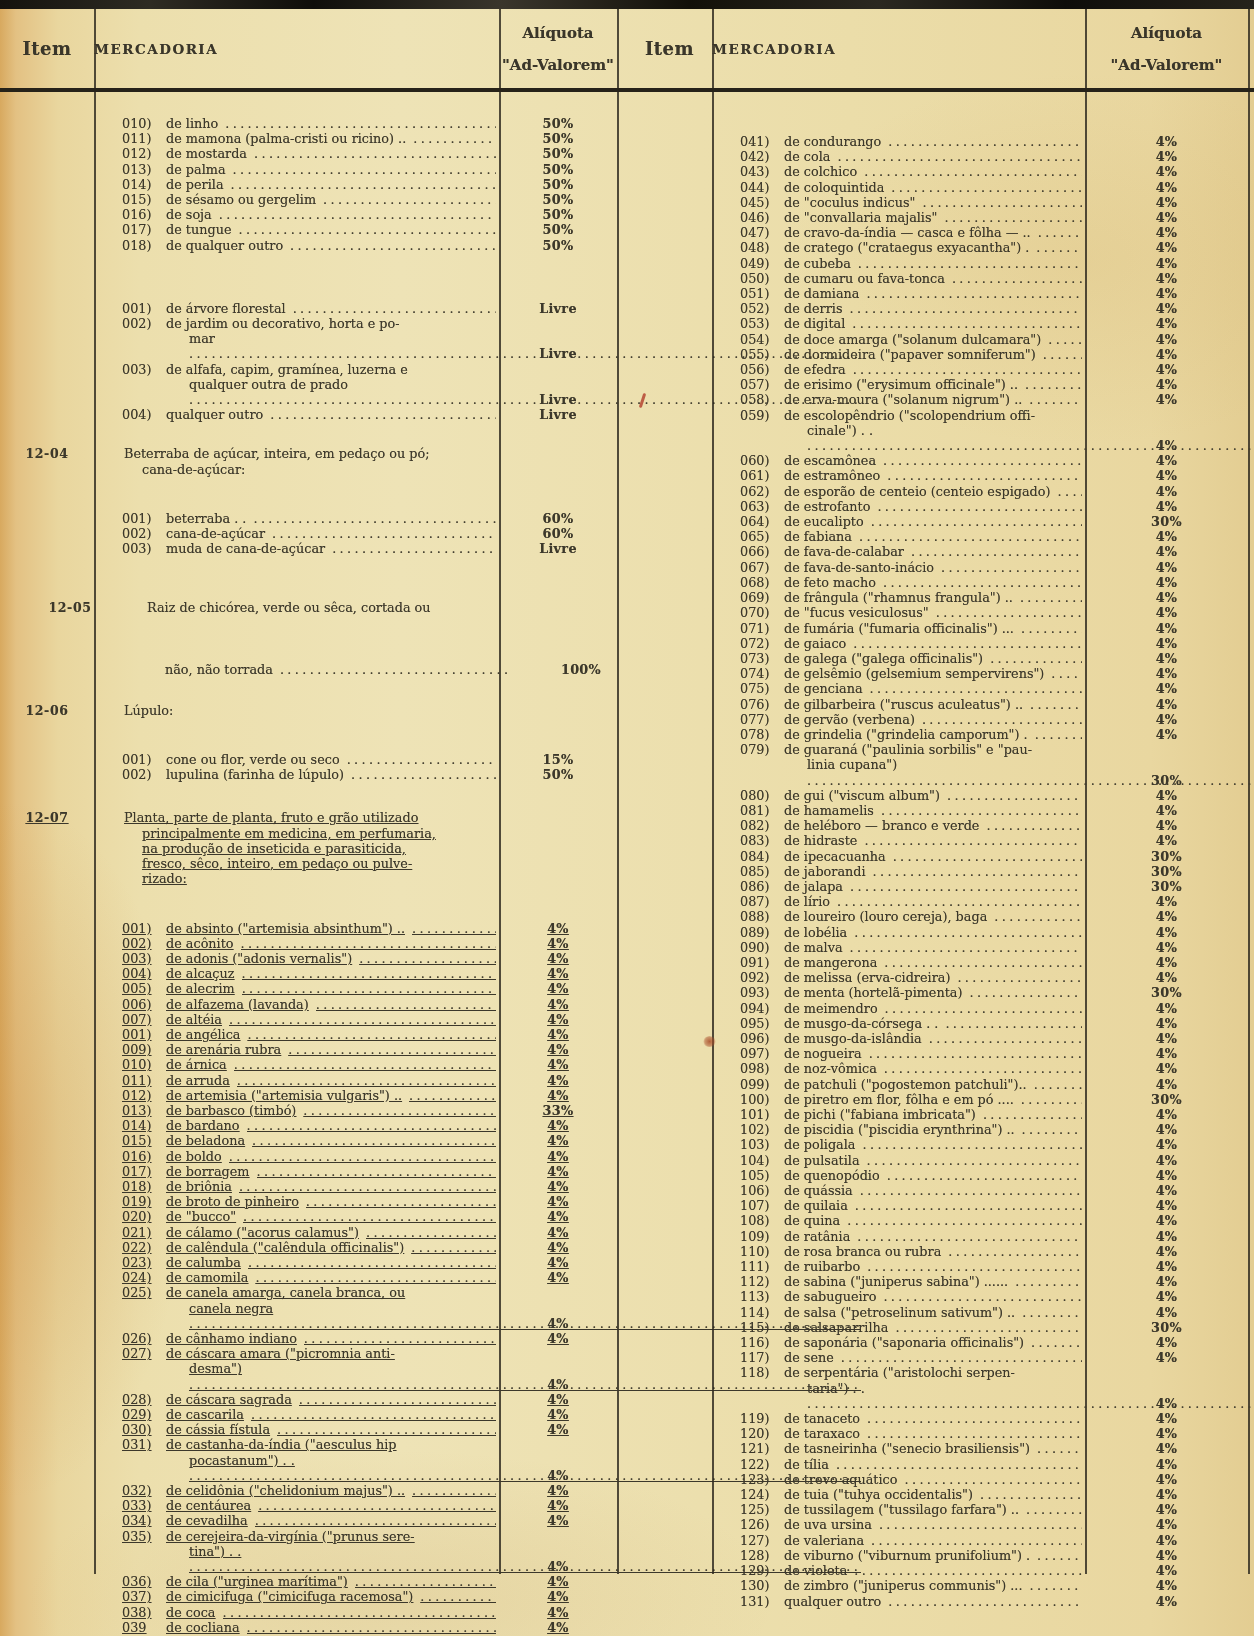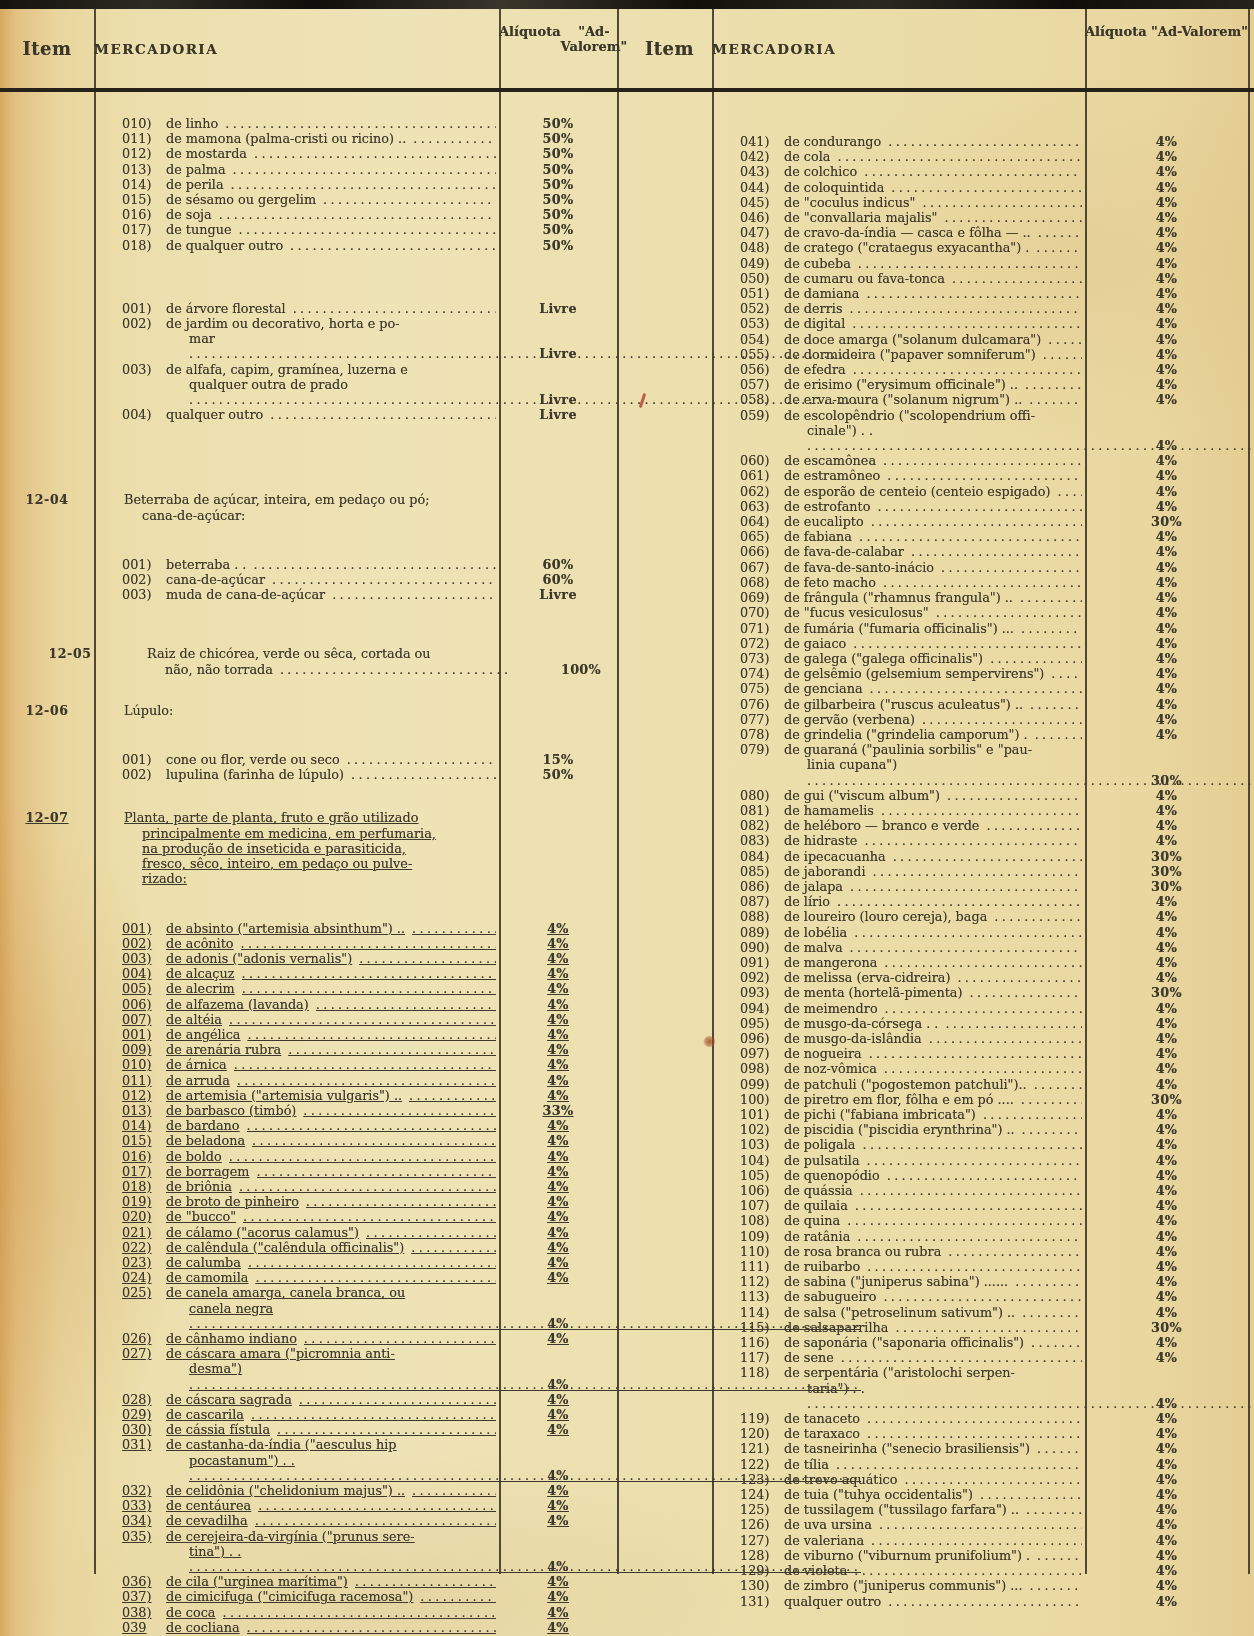--- a/index.html
+++ b/index.html
@@ -19,39 +19,39 @@
   }
   .columns{position:absolute;top:9px;left:0;display:flex;}
   .half{width:627px;position:relative;height:1620px;--c1:94px;--c2:499px;--c3:617px;}
   .half.right{--c1:85px;--c2:458px;--c3:621px;}
   .vline{position:absolute;top:0;width:2px;height:1565px;background:rgba(45,40,30,.82);}
   .v1{left:var(--c1);} .v2{left:var(--c2);} .v3{left:var(--c3);}
   .thead{position:relative;height:79px;border-bottom:4px solid #262219;display:flex;align-items:center;}
   .th{color:#3a362a;}
   .th.item{width:var(--c1);text-align:center;font-size:18px;font-weight:700;letter-spacing:.5px;}
   .th.merc{width:calc(var(--c2) - var(--c1));font-size:13.5px;font-weight:700;letter-spacing:1.5px;}
-  .th.rate{width:calc(var(--c3) - var(--c2));text-align:center;font-size:13px;font-weight:700;
-    display:flex;flex-direction:row;justify-content:space-between;height:50px;}
+  .th.rate{width:calc(var(--c3) - var(--c2));text-align:center;font-size:15px;font-weight:700;
+    display:flex;flex-direction:column;justify-content:space-between;height:50px;}
   .tbody{position:relative;font-size:12.8px;line-height:15.2px;}
   .section{display:block;}
   .half.left .section:nth-child(1){margin-top:24px;}
   .half.left .section:nth-child(2){margin-top:48px;}
-  .half.left .section:nth-child(3){margin-top:70px;}
+  .half.left .section:nth-child(3){margin-top:24px;}
   .half.left .section:nth-child(4){margin-top:44px;padding-left:23px;}
   .half.left .section:nth-child(5){margin-top:26px;}
   .half.left .section:nth-child(6){margin-top:28px;text-decoration:underline;}
   .half.right .section:nth-child(1){margin-top:42px;}
   .row{display:flex;align-items:flex-start;}
   .item-cell{width:var(--c1);flex:none;text-align:center;font-weight:700;font-size:12.5px;letter-spacing:.6px;}
   .merc-cell{width:calc(var(--c2) - var(--c1));flex:none;}
   .merc-cell.h{padding-left:30px;padding-right:10px;box-sizing:border-box;}
   .merc-cell.e{display:flex;}
   .rate-cell{width:calc(var(--c3) - var(--c2));flex:none;text-align:center;font-weight:700;align-self:flex-end;letter-spacing:.3px;}
   .hline.cont{padding-left:18px;}
-  .hline.last{display:flex;align-items:flex-end;}
+  .hline.last{display:flex;align-items:flex-end;margin-top:46px;}
   .code{flex:none;width:44px;margin-left:28px;white-space:nowrap;}
   .ebody{flex:1;min-width:0;}
   .eline.cont{padding-left:16px;flex-direction:column;}
   .eline.last{display:flex;align-items:baseline;}
   .eline.last .etext{white-space:nowrap;}
   .dots{flex:1;overflow:hidden;white-space:nowrap;min-width:6px;letter-spacing:3.4px;margin:0 3px 0 7px;color:#433f30;}
   .dots::before{content:"..........................................................................................";}
   .entries.after-heading{margin-top:34px;}
   .stain{position:absolute;left:703px;top:1036px;width:13px;height:11px;border-radius:50%;
     background:radial-gradient(circle,#a84a26 0%,rgba(168,74,38,.55) 55%,transparent 75%);opacity:.85;}

